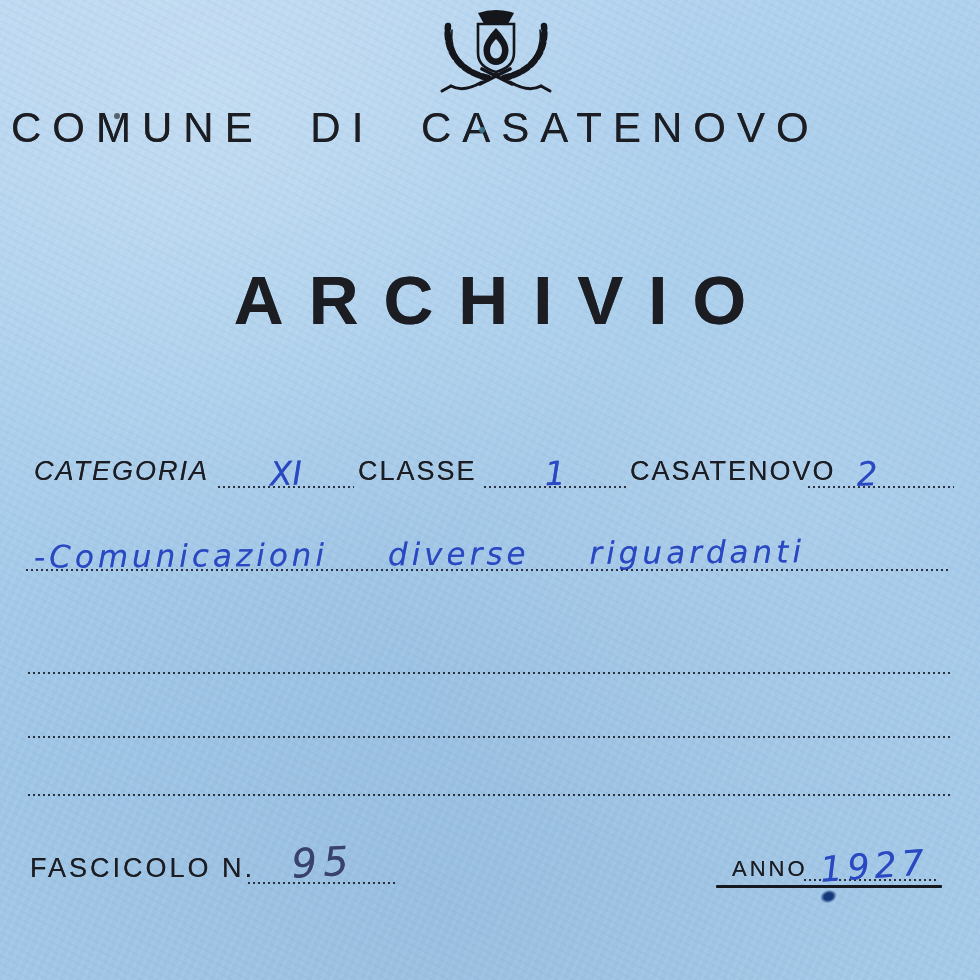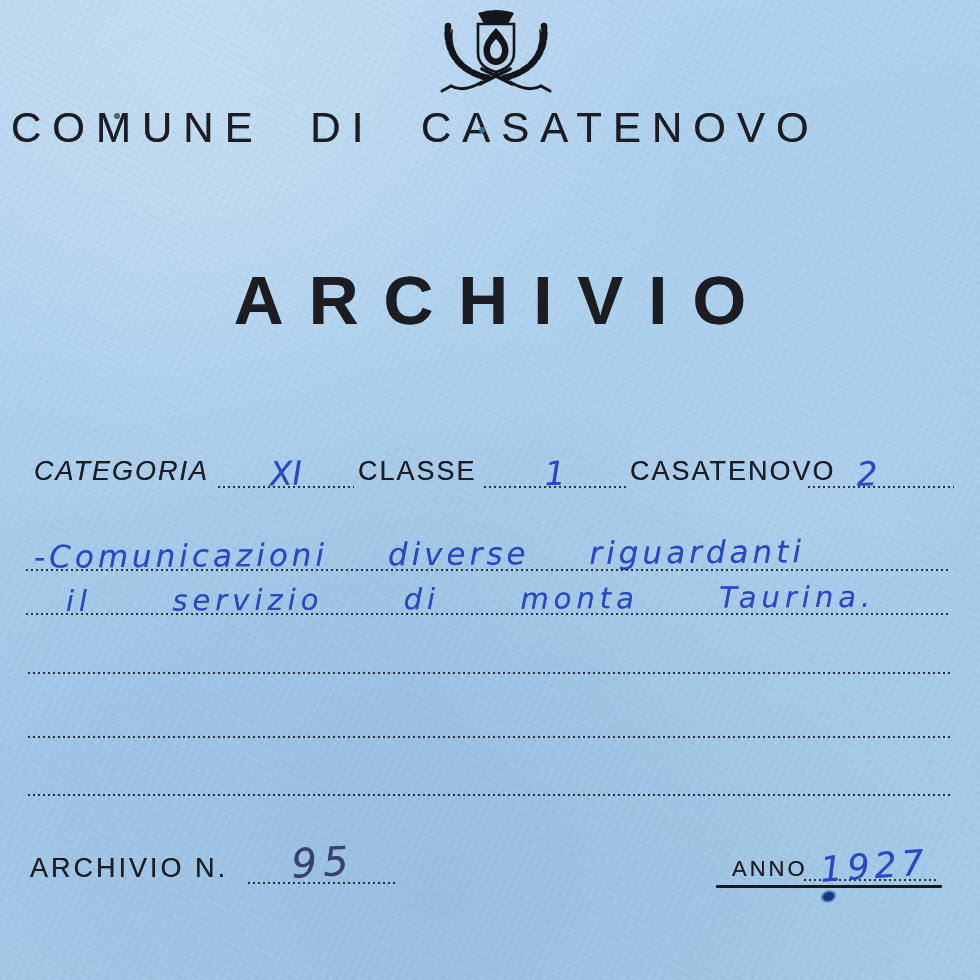--- a/index.html
+++ b/index.html
@@ -140,31 +140,27 @@
     <span class="cat-seg seg3">
       <span class="cat-value hand">2</span>
       <span class="dotted"></span>
     </span>
   </div>
 
   <div class="desc-line desc1">
     <span class="desc-text hand">-Comunicazioni diverse riguardanti</span>
     <span class="dotted"></span>
   </div>
-  <div class="desc-line desc2">
-    <span class="desc-text hand">il servizio di monta Taurina.</span>
-    <span class="dotted"></span>
-  </div>
 
   <div class="empty-line el1 dotted"></div>
   <div class="empty-line el2 dotted"></div>
   <div class="empty-line el3 dotted"></div>
 
   <div class="footer-cartella">
-    <span class="cartella-label print">ARCHIVIO N.</span>
+    <span class="cartella-label print">FASCICOLO N.</span>
     <span class="cartella-seg">
       <span class="cartella-value hand hand-dark">95</span>
       <span class="dotted"></span>
     </span>
   </div>
 
   <div class="footer-anno">
     <span class="anno-label print">ANNO</span>
     <span class="anno-dotted dotted"></span>
     <span class="anno-value hand">1927</span>

